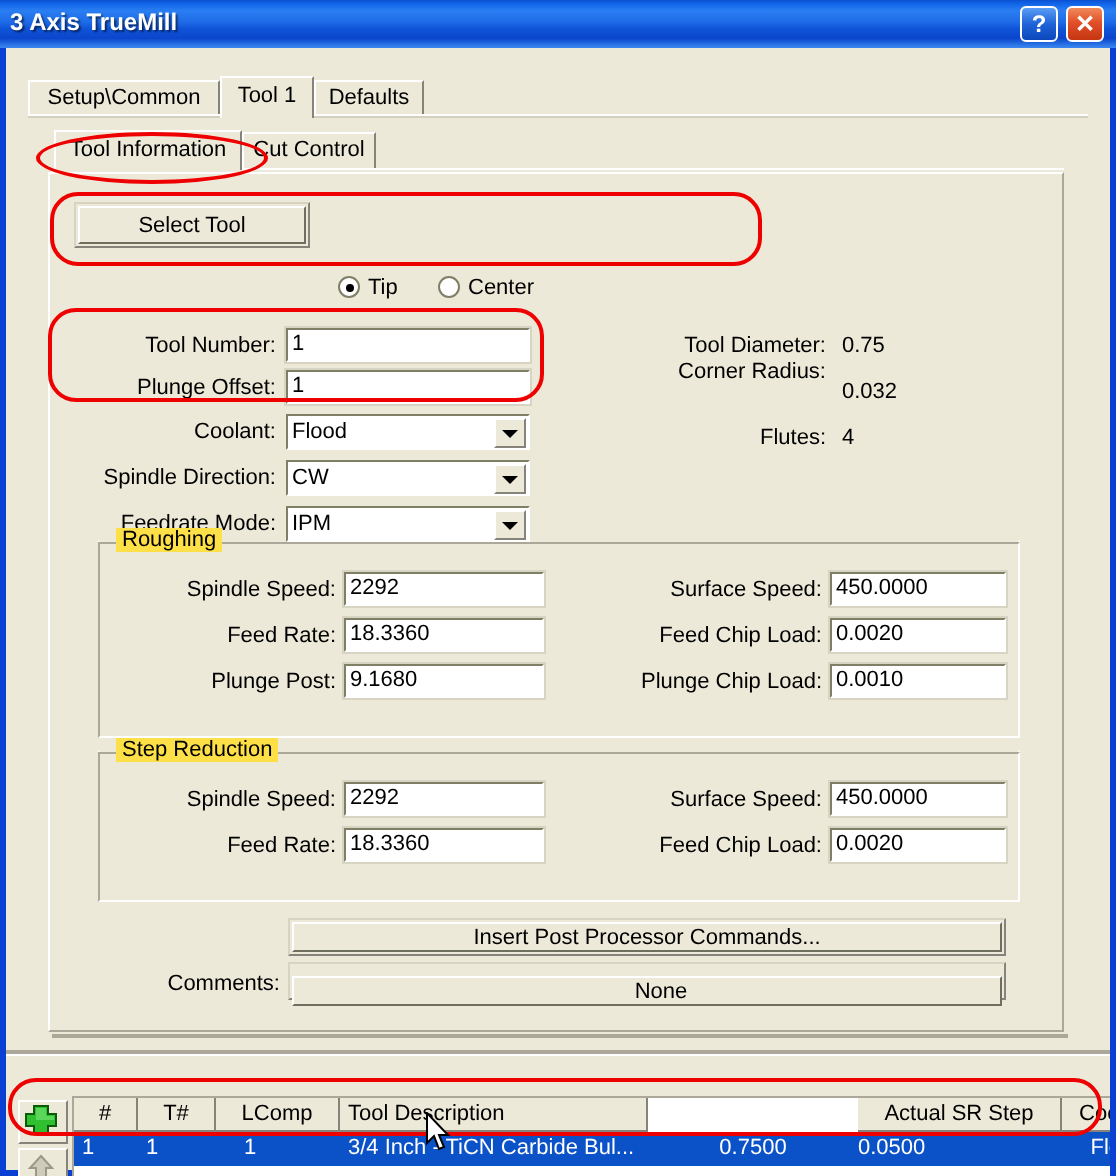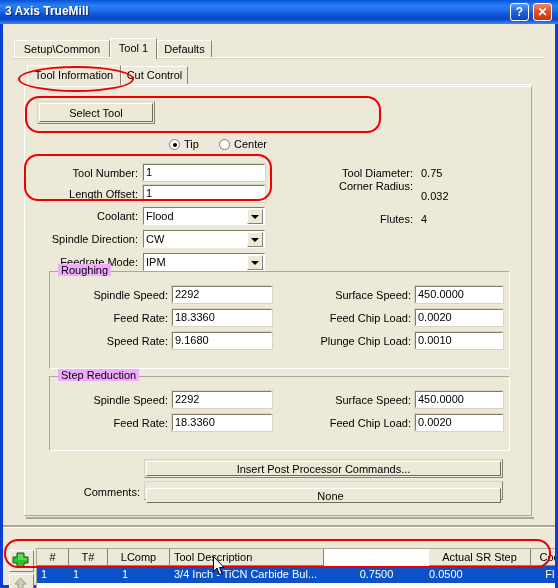--- a/index.html
+++ b/index.html
@@ -298,21 +298,21 @@
     border: 1px solid #aca899;
     border-right-color: #ffffff;
     border-bottom-color: #ffffff;
     box-sizing: border-box;
     pointer-events: none;
   }
   .gb-title {
     position: absolute;
     top: -7px;
     left: 8px;
-    background: #f0abfc;
+    background: #fde047;
     padding: 0 3px;
     font-size: 11px;
     color: #000;
     z-index: 2;
     white-space: nowrap;
   }
 
   
   .grid-area {
     position: absolute;
@@ -451,21 +451,21 @@
     <div class="radio-wrap" style="left:166px; top:114px;text-align:center;">
       <span class="radio-dot on"></span><span class="radio-label">Tip</span>
     </div>
     <div class="radio-wrap" style="left:216px; top:114px;">
       <span class="radio-dot"></span><span class="radio-label">Center</span>
     </div>
 
     <div class="lbl" style="left:40px; top:143px; width:95px;">Tool Number:</div>
     <div class="txtbox" style="left:140px; top:140px; width:122px; height:17px;">1</div>
 
-    <div class="lbl" style="left:40px; top:164px; width:95px;">Length Offset:</div>
+    <div class="lbl" style="left:40px; top:164px; width:95px;">Plunge Offset:</div>
     <div class="txtbox" style="left:140px; top:161px; width:122px; height:17px;">1</div>
 
     <div class="lbl" style="left:40px; top:186px; width:95px;">Coolant:</div>
     <div class="combo" style="left:140px; top:183px; width:122px; height:18px;">
       <span>Flood</span>
       <span class="arrowbtn"></span>
     </div>
 
     <div class="lbl" style="left:30px; top:209px; width:105px;">Spindle Direction:</div>
     <div class="combo" style="left:140px; top:206px; width:122px; height:18px;">
@@ -490,21 +490,21 @@
 
     <div class="groupbox" style="left:46px; top:246px; width:461px; height:99px;">
       <div class="gb-border"></div>
       <div class="gb-title">Roughing</div>
     </div>
 
     <div class="lbl" style="left:55px; top:265px; width:110px;">Spindle Speed:</div>
     <div class="txtbox" style="left:169px; top:262px; width:100px; height:17px;">2292</div>
     <div class="lbl" style="left:55px; top:288px; width:110px;">Feed Rate:</div>
     <div class="txtbox" style="left:169px; top:285px; width:100px; height:17px;">18.3360</div>
-    <div class="lbl" style="left:55px; top:311px; width:110px;">Speed Rate:</div>
+    <div class="lbl" style="left:55px; top:311px; width:110px;">Plunge Post:</div>
     <div class="txtbox" style="left:169px; top:308px; width:100px; height:17px;">9.1680</div>
 
     <div class="lbl" style="left:290px; top:265px; width:118px;">Surface Speed:</div>
     <div class="txtbox" style="left:412px; top:262px; width:88px; height:17px;">450.0000</div>
     <div class="lbl" style="left:290px; top:288px; width:118px;">Feed Chip Load:</div>
     <div class="txtbox" style="left:412px; top:285px; width:88px; height:17px;">0.0020</div>
     <div class="lbl" style="left:286px; top:311px; width:122px;">Plunge Chip Load:</div>
     <div class="txtbox" style="left:412px; top:308px; width:88px; height:17px;">0.0010</div>
 
     <div class="groupbox" style="left:46px; top:351px; width:461px; height:76px;">

